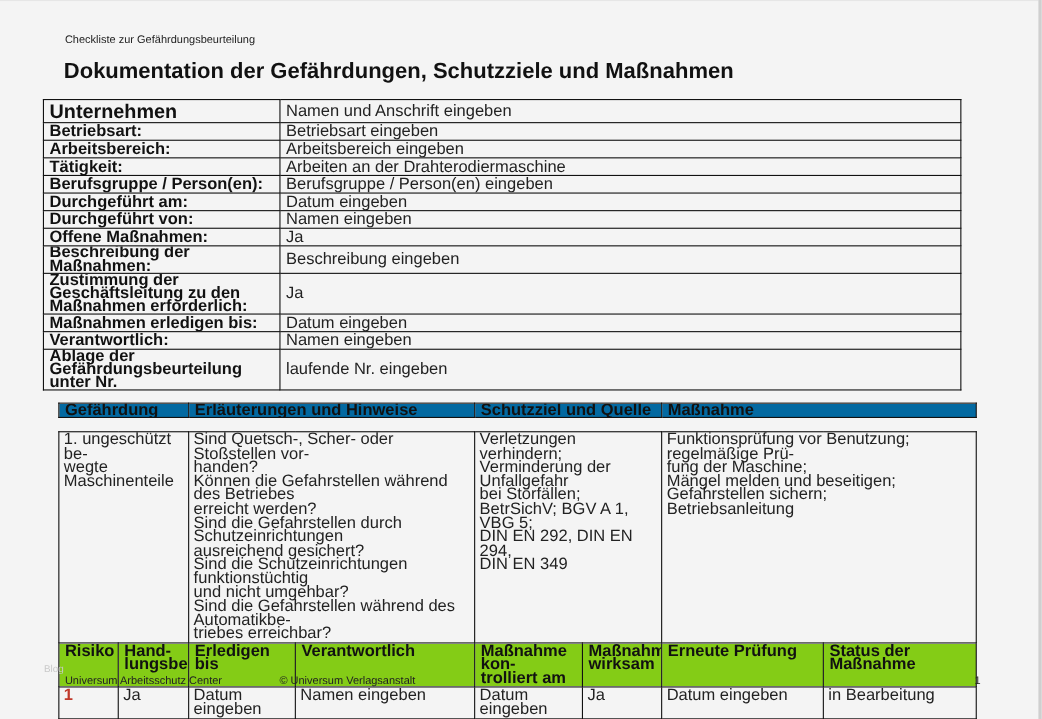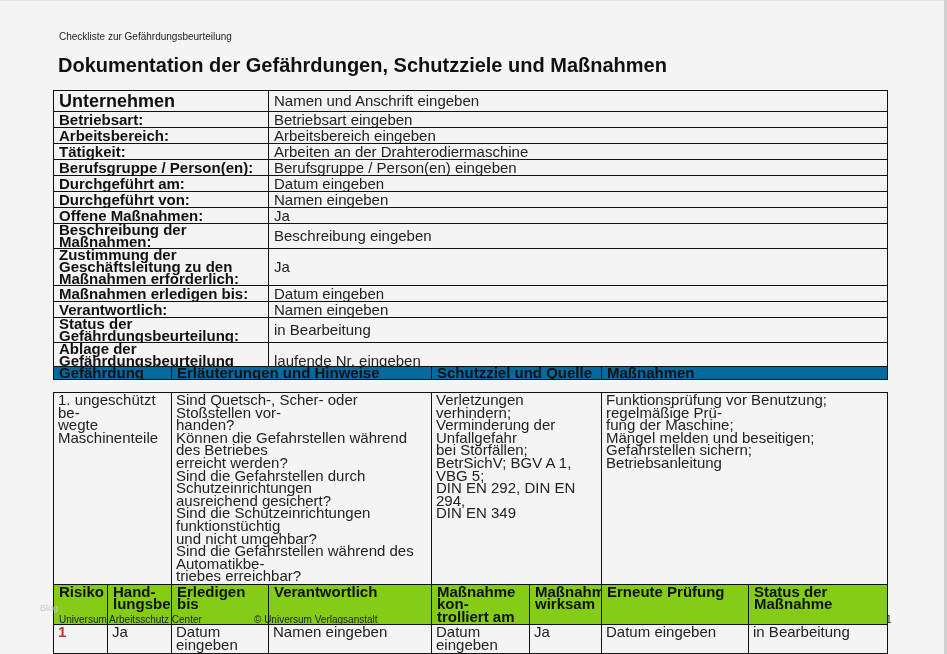--- a/index.html
+++ b/index.html
@@ -10,21 +10,21 @@
     color:#111;
   }
   .right-edge { position:absolute; left:944px; top:0; width:3px; height:654px; background:#cfcfcf; }
   .top-line { position:absolute; left:0; top:0; width:944px; height:1px; background:#e6e6e6; }
   .subtitle { position:absolute; left:59px; top:31px; font-size:10px; color:#222; }
   .title { position:absolute; left:58px; top:54px; font-size:20px; font-weight:bold; color:#111; }
 
   table { border-collapse:collapse; position:absolute; table-layout:fixed; }
   td { border:1px solid #111; padding:0 5px; vertical-align:middle; font-size:15px; line-height:12px; overflow:hidden; }
 
-  #info { left:53px; top:90px; width:834px; }
+  #info { left:39px; top:90px; width:834px; }
   #info td.lbl { font-weight:bold; color:#111; }
   #info td.val { color:#222; }
   #info tr.r-big td.lbl { font-size:18px; font-weight:bold; }
 
   #sect { left:53px; top:366px; width:834px; }
   #sect td { background:#0369a1; font-weight:bold; height:12px; padding:0 5px; }
 
   #hazard { left:53px; top:392px; width:834px; }
   #hazard td { vertical-align:top; padding:1px 4px; color:#222; line-height:12.6px; }
   #hazard td.hdr { background:#84cc16; font-weight:bold; color:#111; line-height:12.5px; padding:1px 5px; }
@@ -92,44 +92,40 @@
     <td class="val">Ja</td>
   </tr>
   <tr style="height:16px">
     <td class="lbl">Maßnahmen erledigen bis:</td>
     <td class="val">Datum eingeben</td>
   </tr>
   <tr style="height:16px">
     <td class="lbl">Verantwortlich:</td>
     <td class="val">Namen eingeben</td>
   </tr>
-  <tr style="height:16px">
-    <td class="lbl">Status der Gefährdungsbeurteilung:</td>
-    <td class="val">in Bearbeitung</td>
-  </tr>
   <tr style="height:27px">
     <td class="lbl">Ablage der Gefährdungsbeurteilung unter Nr.</td>
     <td class="val">laufende Nr. eingeben</td>
   </tr>
 </tbody>
   </table>
 
 <table id="sect">
   <colgroup>
       <col style="width:118px">
       <col style="width:260px">
       <col style="width:170px">
       <col style="width:286px">
     </colgroup>
   <tbody>
       <tr>
     <td>Gefährdung</td>
     <td>Erläuterungen und Hinweise</td>
     <td>Schutzziel und Quelle</td>
-    <td>Maßnahmen</td>
+    <td>Maßnahme</td>
   </tr>
 </tbody>
   </table>
 
 <table id="hazard">
   <colgroup>
     <col style="width:54px">
       <col style="width:64px">
       <col style="width:97px">
       <col style="width:163px">

